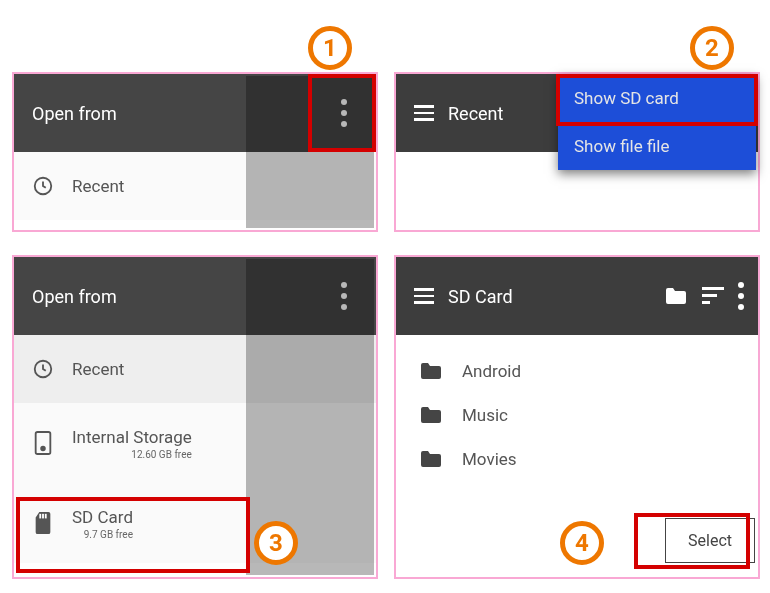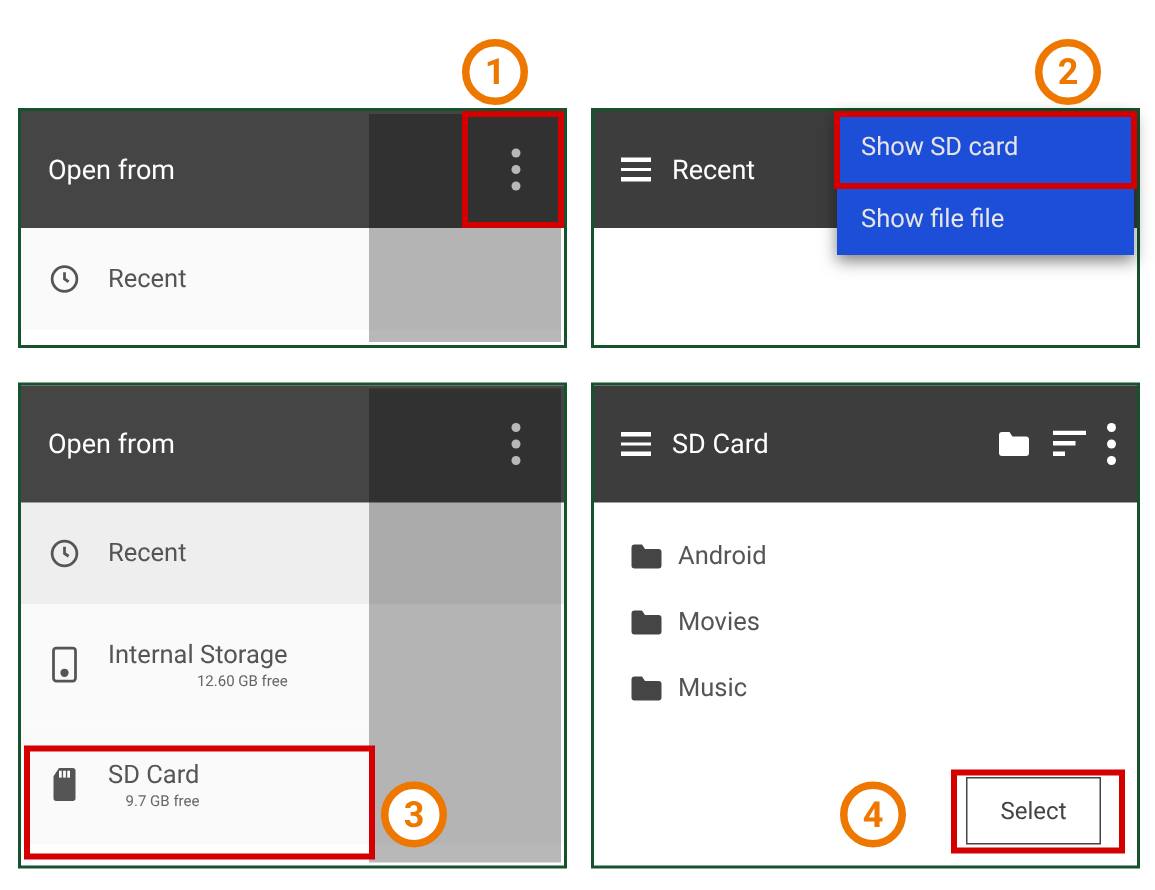--- a/index.html
+++ b/index.html
@@ -5,21 +5,21 @@
   * { box-sizing: border-box; margin: 0; padding: 0; }
   body {
     font-family: Roboto, Arial, sans-serif;
     background: #fff;
     width: 770px;
     height: 593px;
     position: relative;
   }
   .panel {
     position: absolute;
-    border: 2px solid #14532d;
+    border: 2px solid #f9a8d4;
     background: #fff;
   }
   .p1 { left: 12px;  top: 72px;  width: 366px; height: 160px; }
   .p2 { left: 394px; top: 72px;  width: 366px; height: 160px; }
   .p3 { left: 12px;  top: 255px; width: 366px; height: 324px; }
   .p4 { left: 394px; top: 255px; width: 366px; height: 324px; }
 
   .appbar {
     height: 78px;
     background: #454545;
@@ -81,27 +81,27 @@
     background:#1d4ed8;
     color:#e5e5e5;
     box-shadow: 0 4px 10px rgba(0,0,0,.5);
   }
   .menu .mi { padding: 14px 16px; font-size:17px; }
 
   .ham { display:flex; flex-direction:column; gap:4px; margin-right:14px; }
   .ham span { width:20px; height:2.5px; background:#fff; }
 
   .folder-row {
-    display:flex; align-items:center; gap:8px;
+    display:flex; align-items:center; gap:18px;
     padding: 12px 22px; color:#555; font-size:17px;
   }
   .folder-ic { width:26px; height:20px; }
 
   .select-btn {
-    position:absolute; right:24px; bottom:14px;
+    position:absolute; right:3px; bottom:14px;
     border:1px solid #444; color:#444;
     padding: 12px 22px; font-size:16px; background:#fff;
   }
 
   
   .callout {
     position:absolute;
     width:44px; height:44px; border-radius:50%;
     background:#fff; border:5px solid #ee7700;
     color:#ee7700; font-weight:700; font-size:24px;
@@ -253,25 +253,25 @@
         </svg>
     </span>
     <span>Android</span>
   </div>
   <div class="folder-row">
     <span>
       <svg class="folder-ic" viewBox="0 0 24 20" fill="#454545">
           <path d="M2 4a2 2 0 0 1 2-2h5l2 3h9a2 2 0 0 1 2 2v9a2 2 0 0 1-2 2H4a2 2 0 0 1-2-2V4z"></path>
         </svg>
     </span>
-    <span>Movies</span>
+    <span>Music</span>
   </div>
   <div class="folder-row">
     <span>
       <svg class="folder-ic" viewBox="0 0 24 20" fill="#454545">
           <path d="M2 4a2 2 0 0 1 2-2h5l2 3h9a2 2 0 0 1 2 2v9a2 2 0 0 1-2 2H4a2 2 0 0 1-2-2V4z"></path>
         </svg>
     </span>
-    <span>Music</span>
+    <span>Movies</span>
   </div>
   <div class="select-btn">Select</div>
   <div class="hl" style="right:8px; bottom:8px; width:116px; height:56px;"></div>
 </div>
 
 </body></html>

